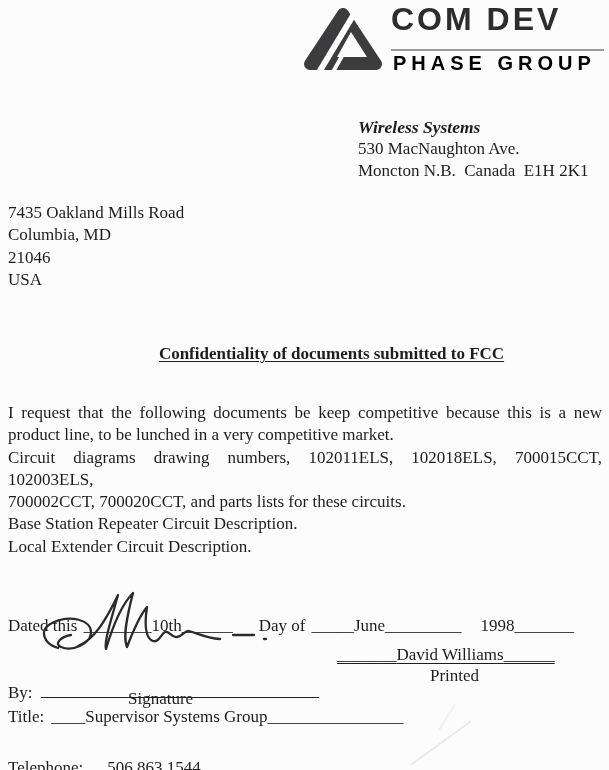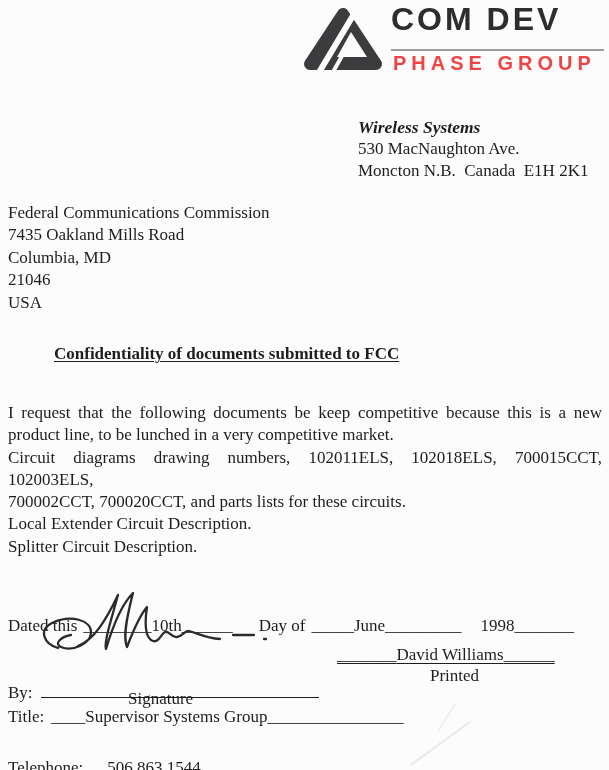--- a/index.html
+++ b/index.html
@@ -15,28 +15,28 @@
   .logo-svg{position:absolute;left:299px;top:5px;width:88px;height:66px;}
   .brand{
     position:absolute;left:391px;top:1px;
     font-family:"Liberation Sans", sans-serif;font-weight:bold;
     font-size:32px;letter-spacing:3px;color:#2d2d2f;white-space:nowrap;
   }
   .brand-rule{position:absolute;left:391px;top:49px;width:213px;height:2px;background:#9c9c9c;}
   .brand-sub{
     position:absolute;left:393px;top:52px;
     font-family:"Liberation Sans", sans-serif;font-weight:bold;
-    font-size:20px;letter-spacing:5px;color:#ef4444;white-space:nowrap;
+    font-size:20px;letter-spacing:5px;color:#000000;white-space:nowrap;
   }
   .division{position:absolute;left:358px;top:116px;line-height:22px;}
   .division .div-name{font-weight:bold;font-style:italic;font-size:17.5px;}
   
   .recipient{position:absolute;left:8px;top:202px;line-height:22.4px;}
   
-  .subject{position:absolute;left:0;right:0;top:344px;padding-left:54px;text-align:left;}
+  .subject{position:absolute;left:0;right:0;top:344px;padding-left:54px;text-align:center;}
   .subject-text{font-weight:bold;text-decoration:underline;text-underline-offset:2px;}
   
   .body-text{position:absolute;left:8px;width:594px;top:402px;line-height:22.3px;}
   .just{text-align:justify;text-align-last:justify;}
   
   .dated-row{position:absolute;left:8px;top:616px;white-space:nowrap;font-family:Liberation Serif, serif;}
   .dated-row .sp-sm{margin-left:6px;}
   .gap-a{margin-left:26px;}
   .gap-b{margin-left:19px;}
   
@@ -69,38 +69,37 @@
   <div class="brand-rule"></div>
   <div class="brand-sub">PHASE GROUP</div>
 
   <div class="division">
     <div class="div-name">Wireless Systems</div>
     <div>530 MacNaughton Ave.</div>
     <div class="pre">Moncton N.B.  Canada  E1H 2K1</div>
   </div>
 
   <div class="recipient">
-    <div>Federal Communications Commission</div>
     <div>7435 Oakland Mills Road</div>
     <div>Columbia, MD</div>
     <div>21046</div>
     <div>USA</div>
   </div>
 
   <div class="subject">
     <span class="subject-text">Confidentiality of documents submitted to FCC</span>
   </div>
 
   <div class="body-text">
     <div class="just">I request that the following documents be keep competitive because this is a new</div>
     <div>product line, to be lunched in a very competitive market.</div>
     <div class="just">Circuit diagrams drawing numbers, 102011ELS, 102018ELS, 700015CCT, 102003ELS,</div>
     <div>700002CCT, 700020CCT, and parts lists for these circuits.</div>
+    <div>Base Station Repeater Circuit Description.</div>
     <div>Local Extender Circuit Description.</div>
-    <div>Splitter Circuit Description.</div>
   </div>
 
   <div class="dated-row">
     <span>Dated this</span><span class="sp-sm">________</span><span>10th</span><span>______</span><span class="gap-a">Day of</span><span class="sp-sm">_____</span><span>June</span><span>_________</span><span class="gap-b">1998</span><span>_______</span>
   </div>
 
   <svg class="signature-svg" viewBox="0 0 252 82" aria-hidden="true">
     <path d="M22 62 C8 58 2 44 16 37 C34 28 56 34 55 47 C54 58 36 66 25 61 C18 58 24 51 35 49
              M42 60 C58 54 70 34 82 9 C74 38 68 56 70 63 C78 36 88 16 97 7 C90 34 87 52 91 61
              C99 40 105 28 111 21 C108 40 110 53 117 55 C123 57 125 48 129 46 C133 44 135 52 141 51

